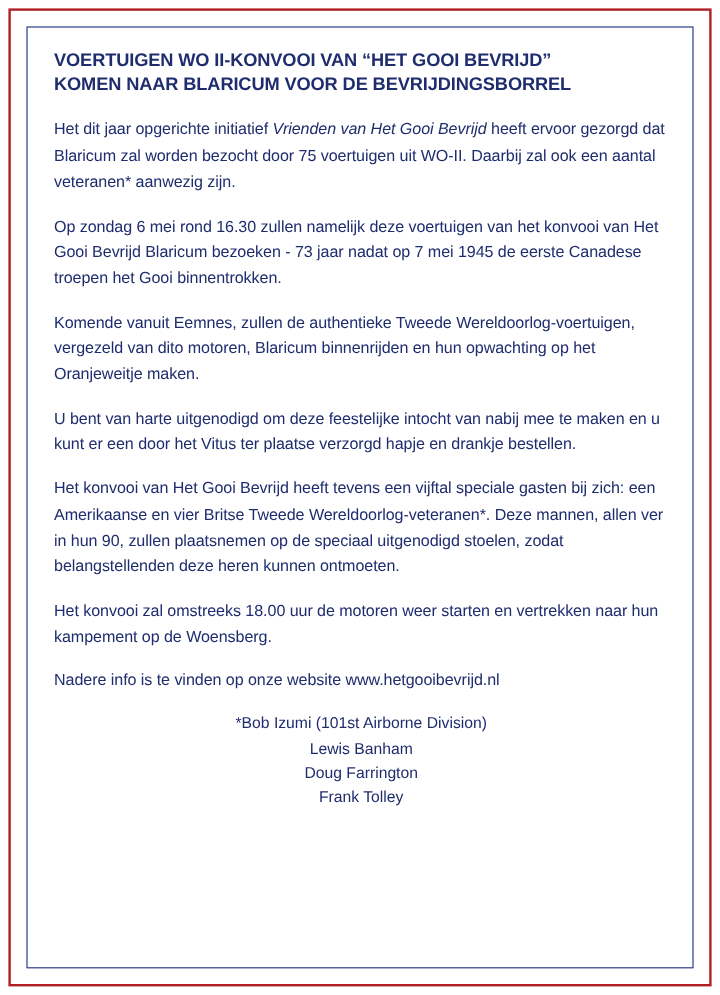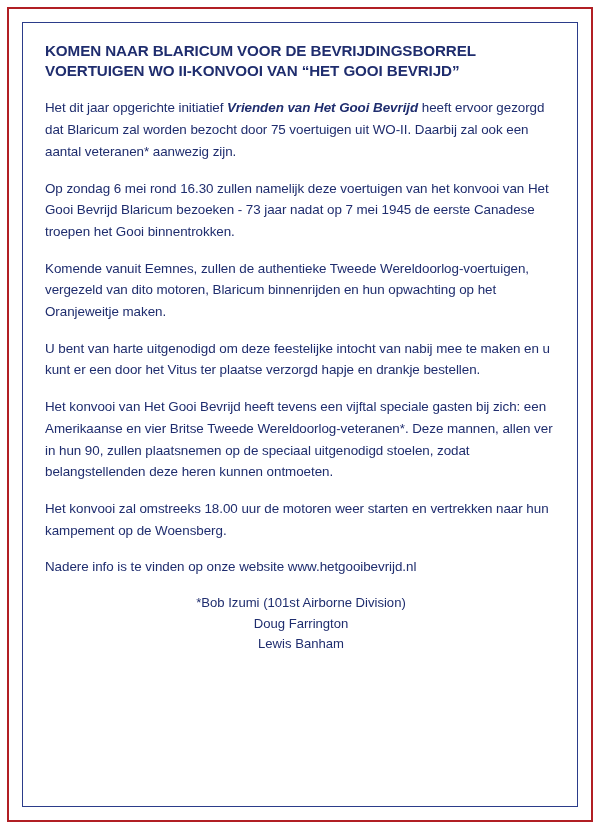--- a/index.html
+++ b/index.html
@@ -64,21 +64,21 @@
   }
   p.body-par {
     color: #1f2d6e;
     font-size: 13.4px;
     line-height: 1.62;
     margin: 0 0 15px 0;
     letter-spacing: -0.05px;
   }
   p.body-par em {
     font-style: italic;
-    font-weight: bold;
+    font-weight: normal;
   }
   .names {
     color: #1f2d6e;
     font-size: 13.1px;
     line-height: 1.56;
     margin: 4px 0 0 0;
   }
   .names div {
     white-space: nowrap;
     text-align: center;
@@ -86,39 +86,40 @@
 </style>
 </head>
 <body>
 
 <div class="page">
   <div class="outer-border"></div>
   <div class="inner-border">
     <div class="content">
 
       <h1 class="headline">
+        <span class="hl-line">VOERTUIGEN WO II-KONVOOI VAN “HET GOOI BEVRIJD”</span>
         <span class="hl-line"><span>KOMEN NAAR BLARICUM VOOR DE </span><span class="accent">BEVRIJDINGSBORREL</span></span>
-        <span class="hl-line">VOERTUIGEN WO II-KONVOOI VAN “HET GOOI BEVRIJD”</span>
       </h1>
 
       <p class="body-par"><span>Het dit jaar opgerichte initiatief </span><em>Vrienden van Het Gooi Bevrijd</em><span> heeft ervoor gezorgd dat Blaricum zal worden bezocht door 75 voertuigen uit WO-II. Daarbij zal ook een aantal veteranen* aanwezig zijn.</span></p>
 
       <p class="body-par">Op zondag 6 mei rond 16.30 zullen namelijk deze voertuigen van het konvooi van Het Gooi Bevrijd Blaricum bezoeken - 73 jaar nadat op 7 mei 1945 de eerste Canadese troepen het Gooi binnentrokken.</p>
 
       <p class="body-par">Komende vanuit Eemnes, zullen de authentieke Tweede Wereldoorlog-voertuigen, vergezeld van dito motoren, Blaricum binnenrijden en hun opwachting op het Oranjeweitje maken.</p>
 
       <p class="body-par">U bent van harte uitgenodigd om deze feestelijke intocht van nabij mee te maken en u kunt er een door het Vitus ter plaatse verzorgd hapje en drankje bestellen.</p>
 
       <p class="body-par">Het konvooi van Het Gooi Bevrijd heeft tevens een vijftal speciale gasten bij zich: een Amerikaanse en vier Britse Tweede Wereldoorlog-veteranen*. Deze mannen, allen ver in hun 90, zullen plaatsnemen op de speciaal uitgenodigd stoelen, zodat belangstellenden deze heren kunnen ontmoeten.</p>
 
       <p class="body-par">Het konvooi zal omstreeks 18.00 uur de motoren weer starten en vertrekken naar hun kampement op de Woensberg.</p>
 
       <p class="body-par">Nadere info is te vinden op onze website www.hetgooibevrijd.nl</p>
 
       <div class="names">
         <div>*Bob Izumi (101st Airborne Division)</div>
+        <div>Lewis Banham</div>
         <div>Doug Farrington</div>
-        <div>Lewis Banham</div>
+        <div>Frank Tolley</div>
       </div>
 
     </div>
   </div>
 </div>
 
 </body></html>

